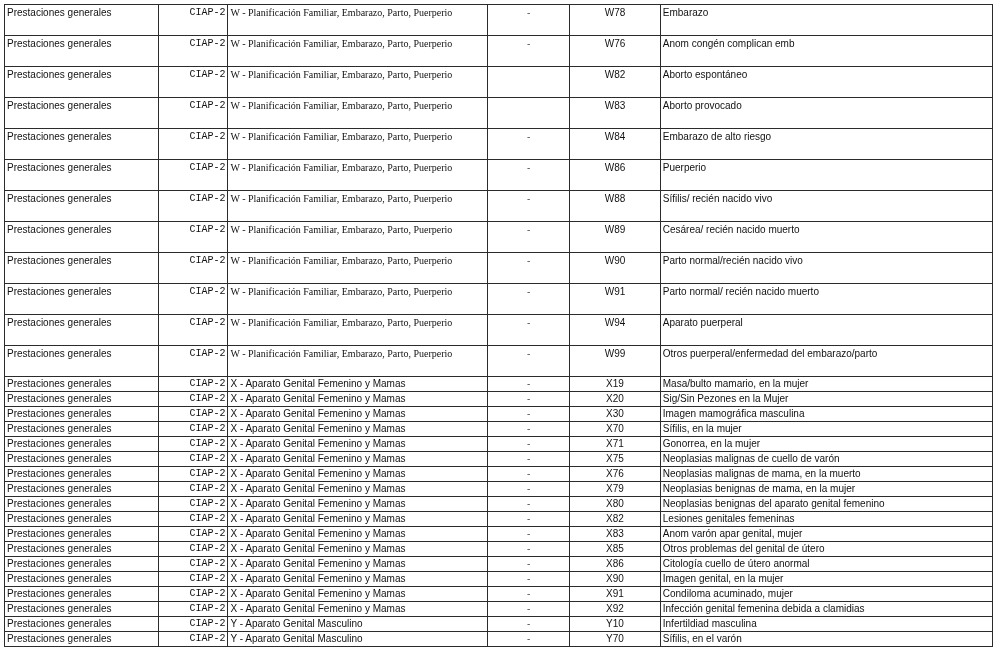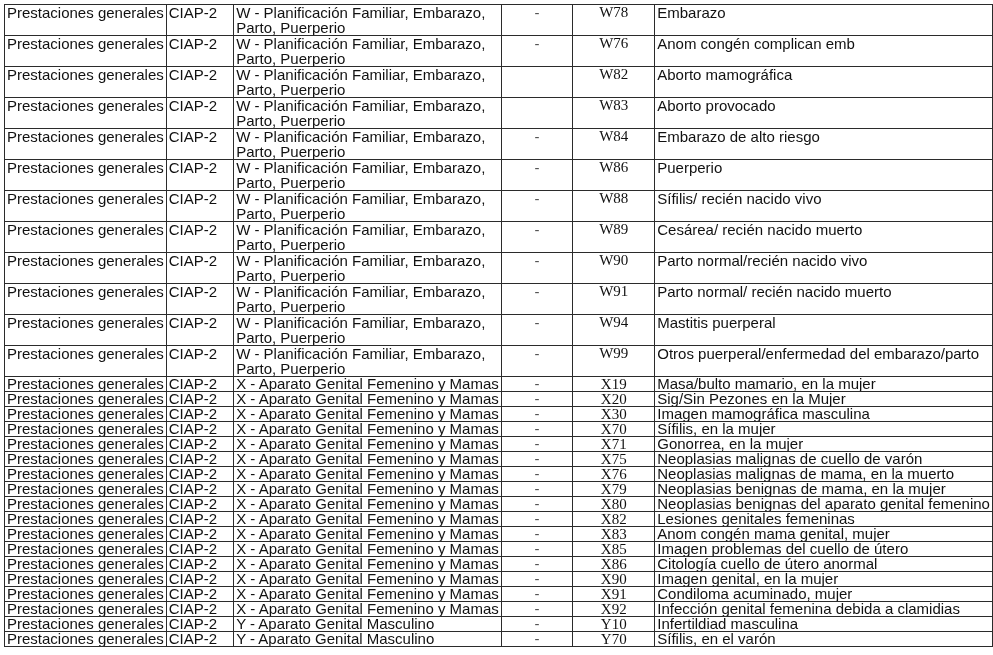--- a/index.html
+++ b/index.html
@@ -1,38 +1,38 @@
 <!DOCTYPE html>
 <html><head>
 <meta charset="utf-8">
 <style>
   html, body { margin: 0; padding: 0; background: #ffffff; }
   body { width: 993px; height: 655px; overflow: hidden; position: relative; }
   .sheet {
     position: absolute; left: 4px; top: 4px;
     border-collapse: collapse; table-layout: fixed;
     font-family: "Liberation Sans", sans-serif;
-    font-size: 15px; color: #111;
+    font-size: 10px; color: #111;
   }
   .sheet td {
     border: 1px solid #2b2b2b;
     padding: 0 2px;
     vertical-align: top;
     line-height: 15px;
     overflow: hidden;
     white-space: nowrap;
   }
   .sheet tr.tall td { height: 30px; }
   .sheet tr.short td { height: 14px; line-height: 14px; }
-  .sheet td.wrap { white-space: normal; }
+  .sheet td.wrap { white-space: normal; font-family: Liberation Serif, serif; }
   .c1 { width: 149px; }
-  .c2 { width: 65px; text-align: left; }
+  .c2 { width: 65px; text-align: right; font-family: Liberation Mono, monospace; }
   .c3 { width: 255px; }
   .c4 { width: 78px; text-align: center; color: #555; }
-  .c5 { width: 86px; text-align: center; font-family: Liberation Serif, serif; }
+  .c5 { width: 86px; text-align: center; }
   .c6 { width: 328px; }
   .sheet td.c1, .sheet td.c3, .sheet td.c6 { text-align: left; }
 </style>
 </head>
 <body>
 
 <table class="sheet">
   <colgroup>
     <col class="c1">
       <col class="c2">
@@ -58,21 +58,21 @@
       <td class="c4">-</td>
       <td class="c5">W76</td>
       <td class="c6">Anom congén complican emb</td>
     </tr>
     <tr class="tall">
       <td class="c1">Prestaciones generales</td>
       <td class="c2">CIAP-2</td>
       <td class="c3 wrap">W - Planificación Familiar, Embarazo, Parto, Puerperio</td>
       <td class="c4"></td>
       <td class="c5">W82</td>
-      <td class="c6">Aborto mamográfica</td>
+      <td class="c6">Aborto espontáneo</td>
     </tr>
     <tr class="tall">
       <td class="c1">Prestaciones generales</td>
       <td class="c2">CIAP-2</td>
       <td class="c3 wrap">W - Planificación Familiar, Embarazo, Parto, Puerperio</td>
       <td class="c4"></td>
       <td class="c5">W83</td>
       <td class="c6">Aborto provocado</td>
     </tr>
     <tr class="tall">
@@ -122,21 +122,21 @@
       <td class="c4">-</td>
       <td class="c5">W91</td>
       <td class="c6">Parto normal/ recién nacido muerto</td>
     </tr>
     <tr class="tall">
       <td class="c1">Prestaciones generales</td>
       <td class="c2">CIAP-2</td>
       <td class="c3 wrap">W - Planificación Familiar, Embarazo, Parto, Puerperio</td>
       <td class="c4">-</td>
       <td class="c5">W94</td>
-      <td class="c6">Mastitis puerperal</td>
+      <td class="c6">Aparato puerperal</td>
     </tr>
     <tr class="tall">
       <td class="c1">Prestaciones generales</td>
       <td class="c2">CIAP-2</td>
       <td class="c3 wrap">W - Planificación Familiar, Embarazo, Parto, Puerperio</td>
       <td class="c4">-</td>
       <td class="c5">W99</td>
       <td class="c6">Otros puerperal/enfermedad del embarazo/parto</td>
     </tr>
 
@@ -219,29 +219,29 @@
       <td class="c4">-</td>
       <td class="c5">X82</td>
       <td class="c6">Lesiones genitales femeninas</td>
     </tr>
     <tr class="short">
       <td class="c1">Prestaciones generales</td>
       <td class="c2">CIAP-2</td>
       <td class="c3">X - Aparato Genital Femenino y Mamas</td>
       <td class="c4">-</td>
       <td class="c5">X83</td>
-      <td class="c6">Anom congén mama genital, mujer</td>
+      <td class="c6">Anom varón apar genital, mujer</td>
     </tr>
     <tr class="short">
       <td class="c1">Prestaciones generales</td>
       <td class="c2">CIAP-2</td>
       <td class="c3">X - Aparato Genital Femenino y Mamas</td>
       <td class="c4">-</td>
       <td class="c5">X85</td>
-      <td class="c6">Imagen problemas del cuello de útero</td>
+      <td class="c6">Otros problemas del genital de útero</td>
     </tr>
     <tr class="short">
       <td class="c1">Prestaciones generales</td>
       <td class="c2">CIAP-2</td>
       <td class="c3">X - Aparato Genital Femenino y Mamas</td>
       <td class="c4">-</td>
       <td class="c5">X86</td>
       <td class="c6">Citología cuello de útero anormal</td>
     </tr>
     <tr class="short">

